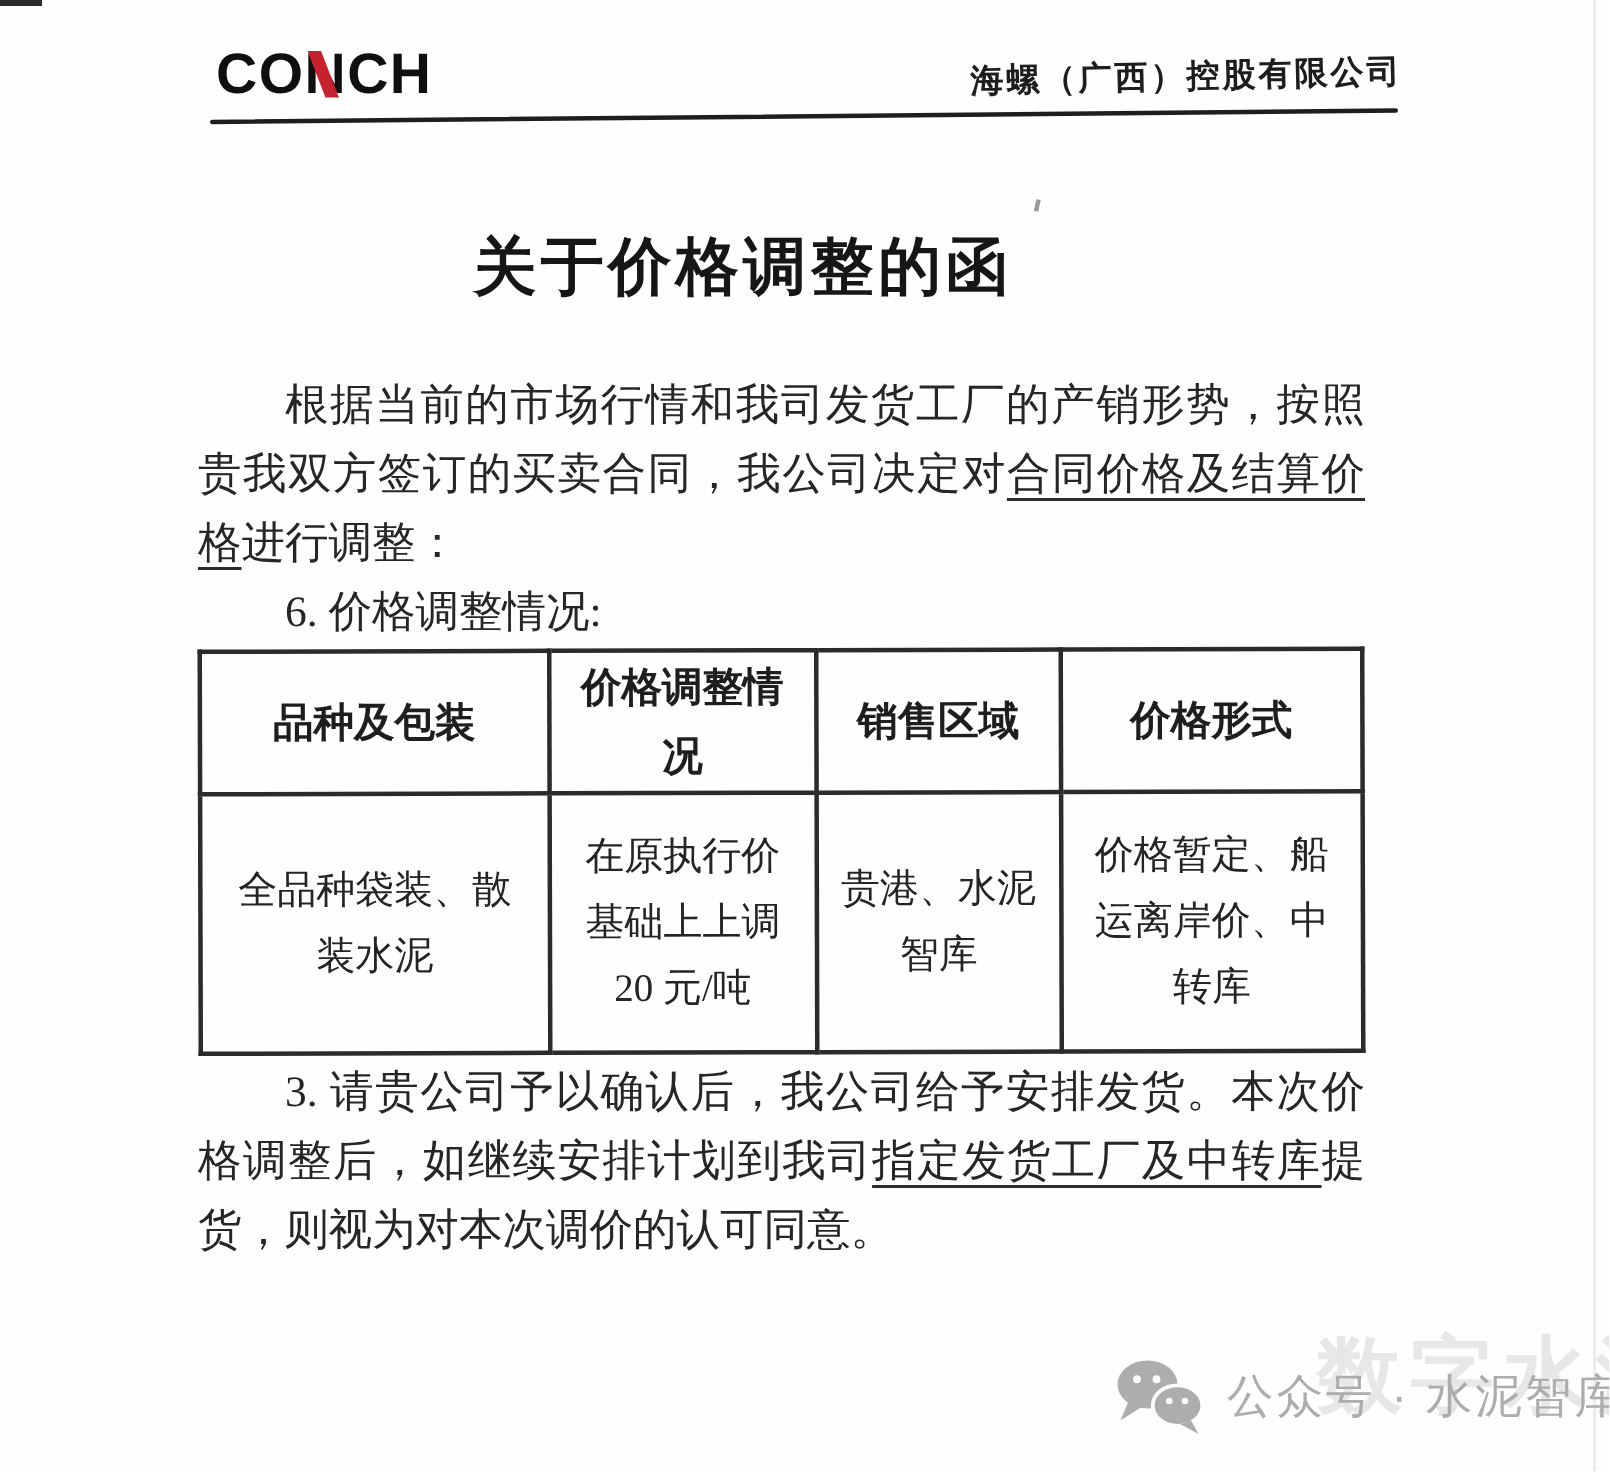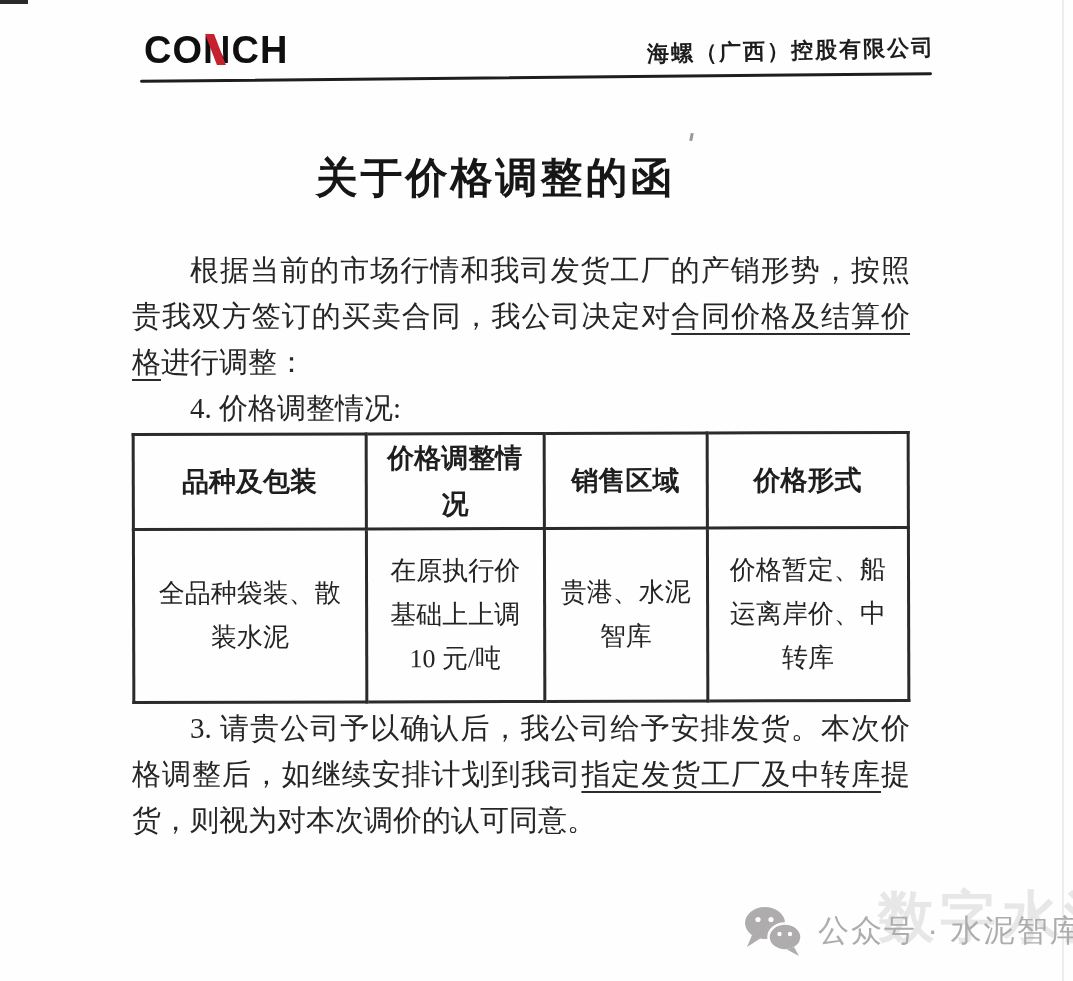--- a/index.html
+++ b/index.html
@@ -125,41 +125,41 @@
     <span>CO</span><span class="n-wrap"><span>N</span><span class="n-slash"></span></span><span>CH</span>
   </div>
   <div class="company">海螺（广西）控股有限公司</div>
   <div class="header-rule"></div>
 
   <div class="doc-title">关于价格调整的函</div>
 
   <div class="content">
     <p><span>根据当前的市场行情和我司发货工厂的产销形势，按照贵我双方签订的买卖合同，我公司决定对</span><u>合同价格及结算价格</u><span>进行调整：</span></p>
 
-    <p>4. 价格调整情况:</p>
+    <p>6. 价格调整情况:</p>
 
     <table class="price-table">
       <colgroup>
           <col class="col1">
           <col class="col2">
           <col class="col3">
           <col class="col4">
         </colgroup>
       <thead>
         <tr>
           <th>品种及包装</th>
           <th>价格调整情况</th>
           <th>销售区域</th>
           <th>价格形式</th>
         </tr>
       </thead>
       <tbody>
         <tr>
           <td>全品种袋装、散装水泥</td>
-          <td>在原执行价基础上上调 10 元/吨</td>
+          <td>在原执行价基础上上调 20 元/吨</td>
           <td>贵港、水泥智库</td>
           <td>价格暂定、船运离岸价、中转库</td>
         </tr>
       </tbody>
     </table>
 
 
     <p><span>3. 请贵公司予以确认后，我公司给予安排发货。本次价格调整后，如继续安排计划到我司</span><u>指定发货工厂及中转库</u><span>提货，则视为对本次调价的认可同意。</span></p>
 
   </div>

